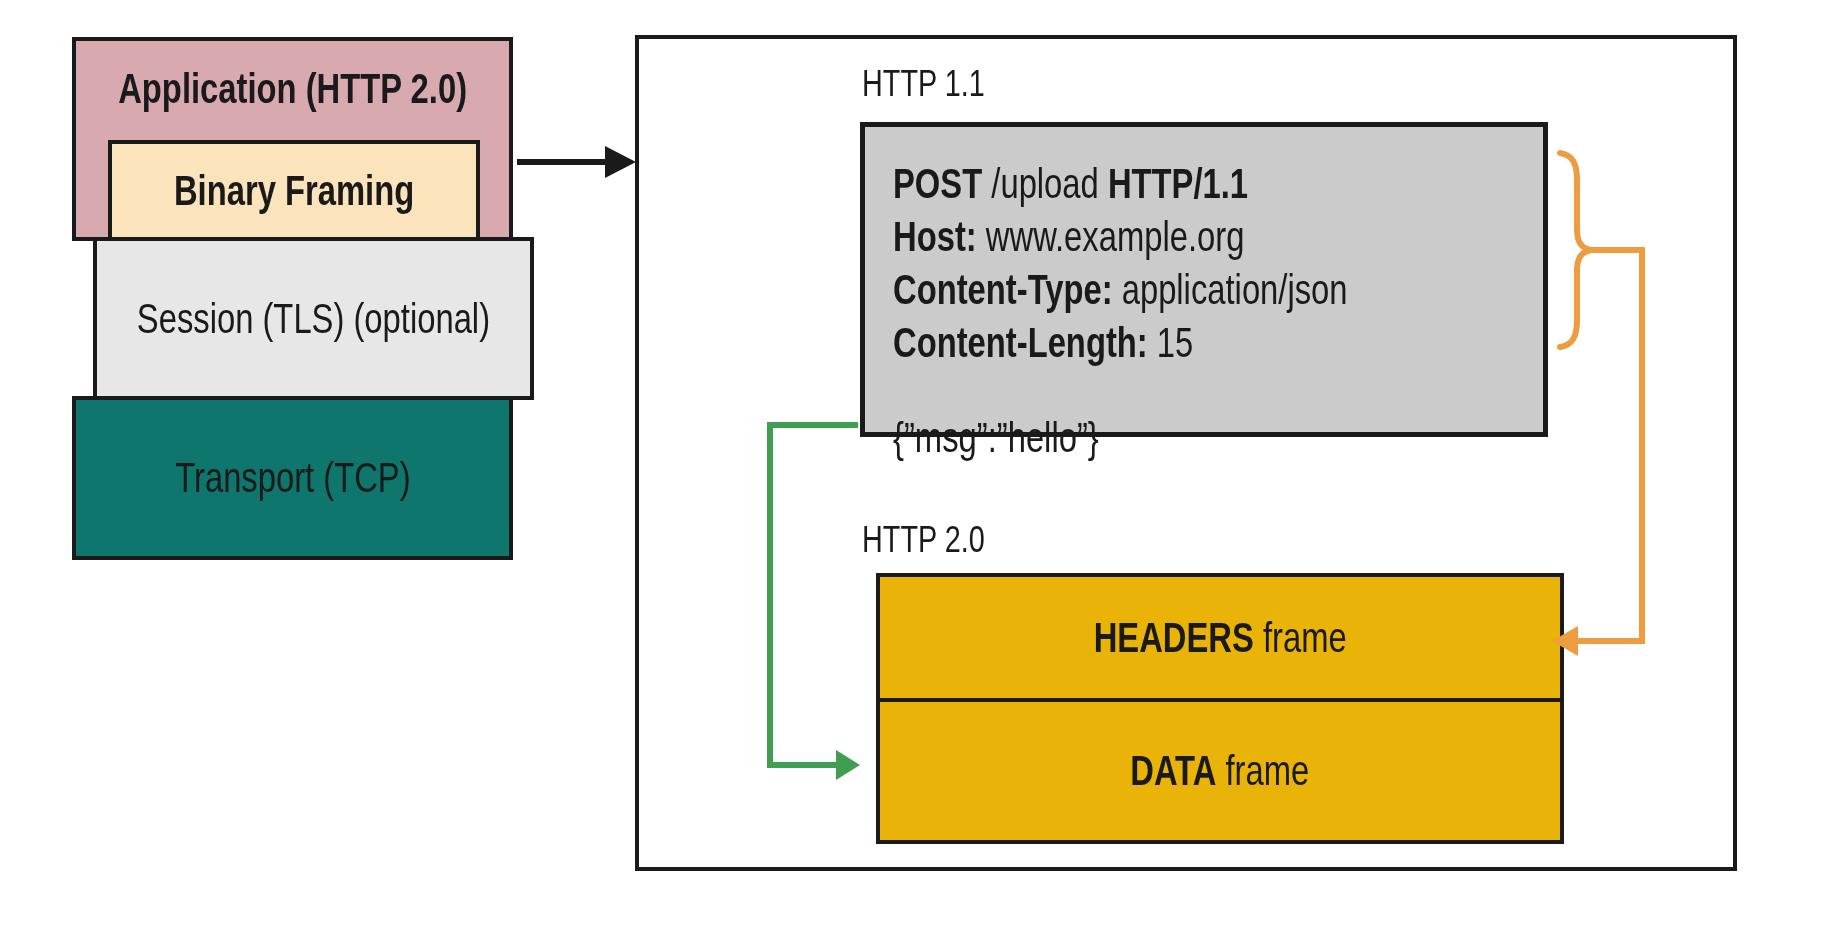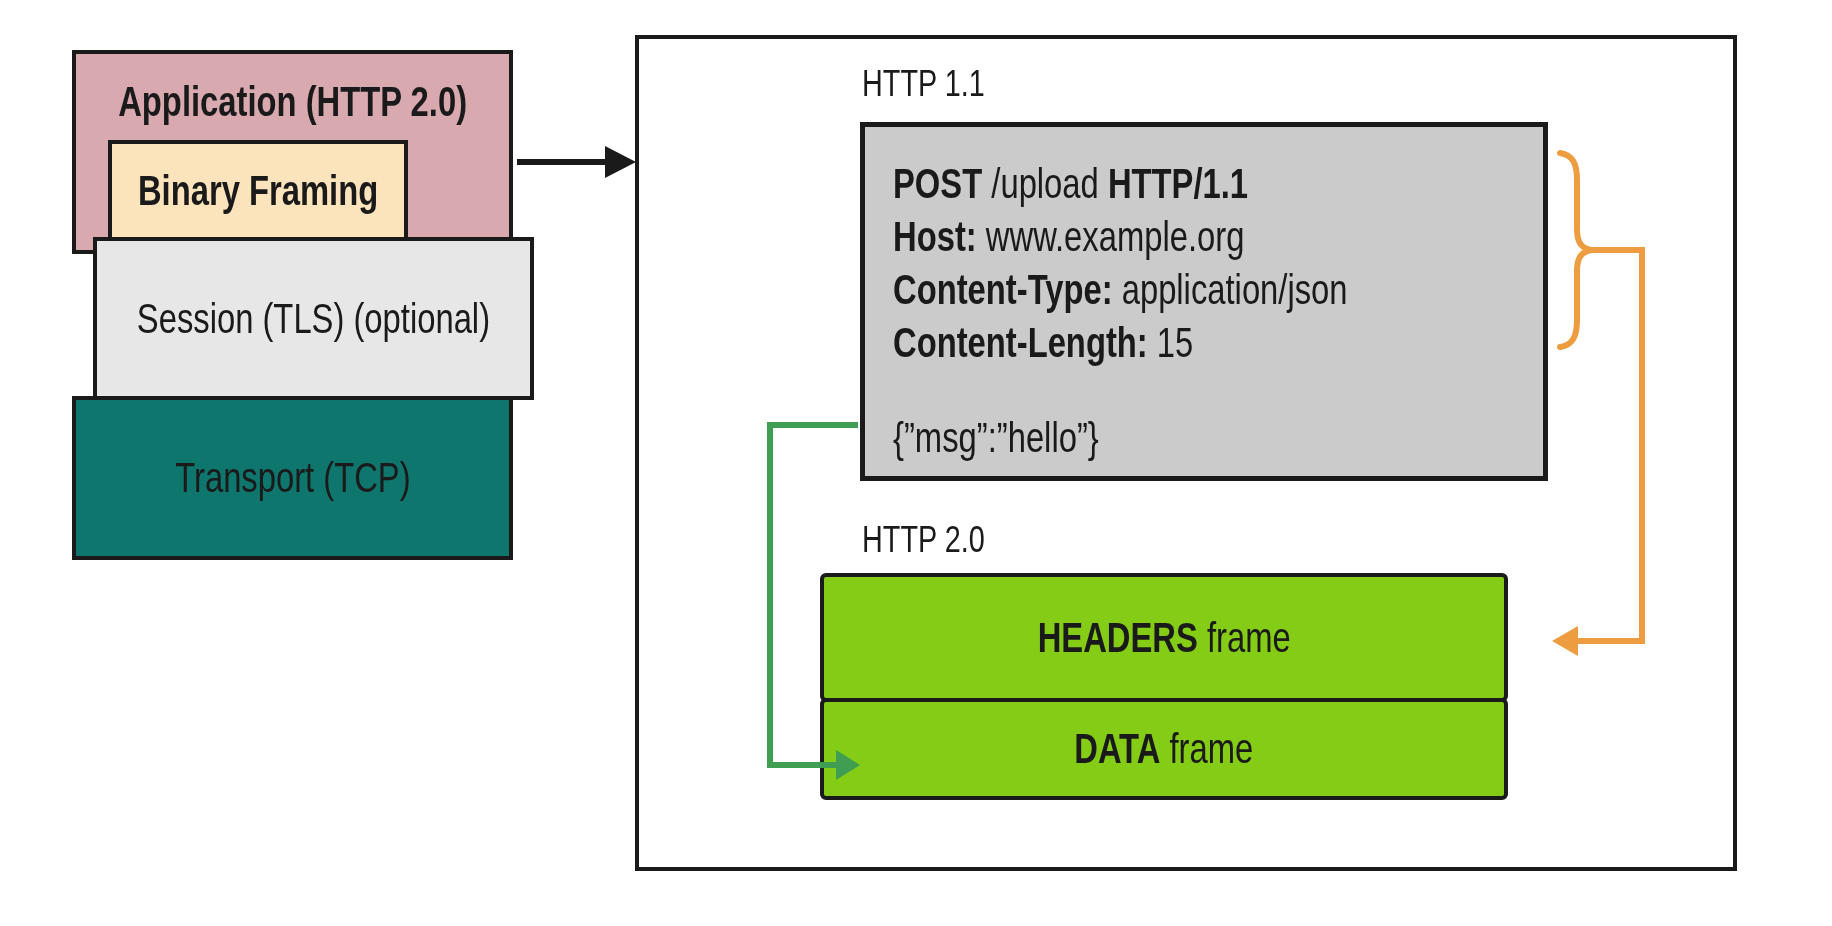--- a/index.html
+++ b/index.html
@@ -5,39 +5,39 @@
   html,body{margin:0;padding:0;background:#ffffff;}
   .canvas{position:relative;width:1832px;height:926px;background:#ffffff;
           font-family:"Liberation Sans",sans-serif;color:#1a1a1a;overflow:hidden;}
   .abs{position:absolute;box-sizing:border-box;}
   .box{border:4px solid #1a1a1a;display:flex;align-items:center;justify-content:center;}
   .cond-c{transform:scaleX(0.78);transform-origin:50% 50%;white-space:nowrap;display:inline-block;}
   .b{font-weight:700;}
   
   .lbl{font-size:42px;line-height:48px;}
   .app-box{left:72px;top:37px;width:441px;height:204px;background:#d9a9b0;
-           align-items:flex-start;padding-top:24px;margin-top:13px;}
-  .binary-box{left:108px;top:140px;width:300px;height:101px;background:#fbe4bc;}
+           align-items:flex-start;padding-top:24px;}
+  .binary-box{left:108px;top:140px;width:372px;height:101px;background:#fbe4bc;}
   .session-box{left:72px;top:237px;width:441px;height:163px;background:#e7e7e7;margin-left:21px;}
   .transport-box{left:72px;top:396px;width:441px;height:164px;background:#0f766e;}
   .network-box{left:72px;top:556px;width:441px;height:166px;background:#c0dfc6;}
   
   .outer-box{left:635px;top:35px;width:1102px;height:836px;border:4px solid #1a1a1a;background:#ffffff;}
   .caption{font-size:36px;line-height:40px;white-space:nowrap;transform:scaleX(0.8);
            transform-origin:0 50%;}
   .cap11{left:862px;top:64px;}
   .cap20{left:862px;top:520px;}
-  .request-box{left:860px;top:122px;width:688px;height:359px;background:#cbcbcb;
+  .request-box{left:860px;top:122px;width:688px;height:315px;background:#cbcbcb;
                border:5px solid #1a1a1a;padding:30px 0 0 28px;}
   .rline{font-size:42px;line-height:53px;white-space:nowrap;transform:scaleX(0.78);
          transform-origin:0 50%;}
   .rbody{margin-top:42px;}
-  .frame-box{left:820px;width:688px;background:#84cc16;border-radius:6px;}
+  .frame-box{left:876px;width:688px;background:#eab308;}
   .headers-box{top:573px;height:129px;}
-  .data-box{top:698px;height:102px;}
+  .data-box{top:698px;height:146px;}
   .frame-lbl{font-size:42px;}
   svg.overlay{position:absolute;left:0;top:0;width:1832px;height:926px;pointer-events:none;}
 </style>
 </head>
 <body>
 
 <div class="canvas">
 
   <div class="abs box app-box">
     <span class="lbl b cond-c">Application (HTTP 2.0)</span>

